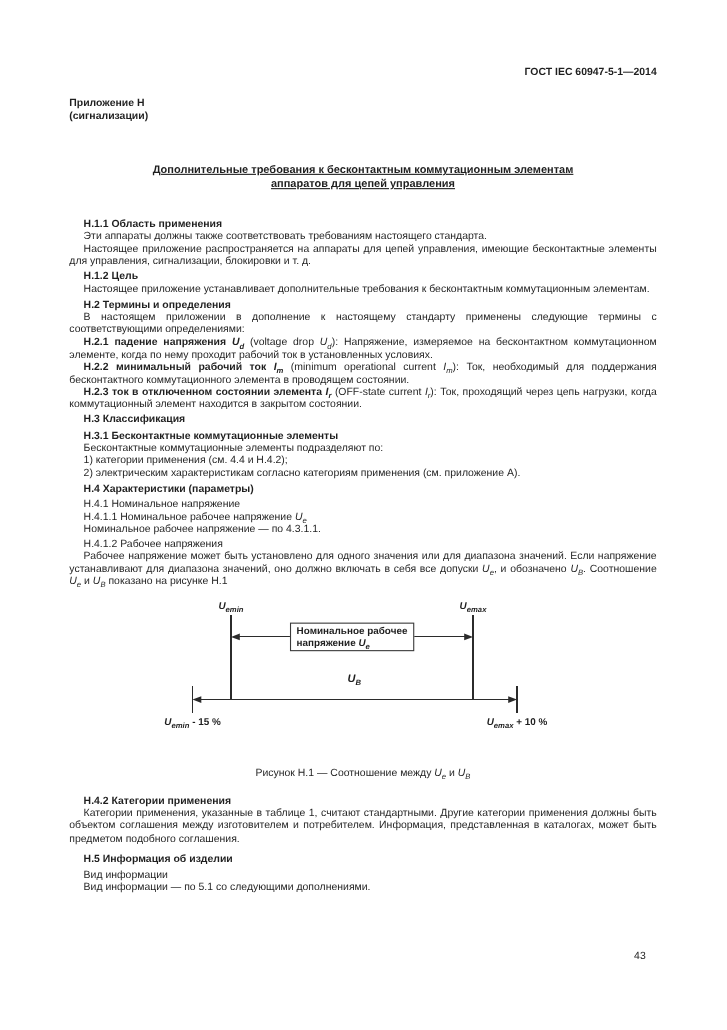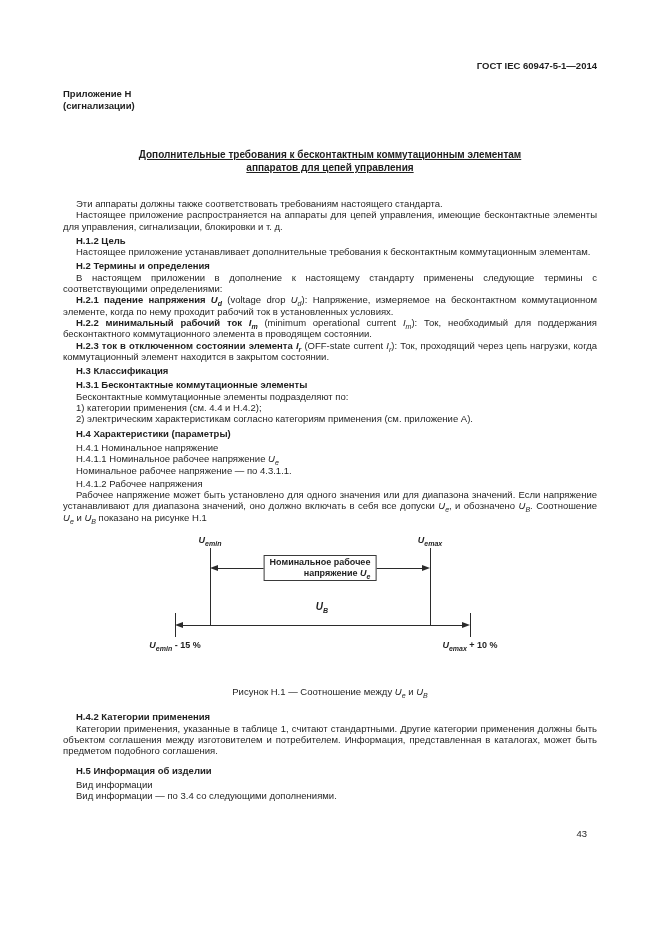--- a/index.html
+++ b/index.html
@@ -52,37 +52,37 @@
   .fig-uemax  { left: 290px; top: 0;    transform: translateX(-50%); }
   .fig-box {
     position: absolute;
     left: 180px; top: 20px;
     transform: translateX(-50%);
     background: #ffffff;
     border: 1px solid #3a3a3a;
     padding: 1px 5px;
     font-size: 9px;
     font-weight: bold;
-    text-align: right;
+    text-align: left;
     line-height: 11px;
     white-space: nowrap;
   }
   .fig-ub     { left: 182px; top: 66px; transform: translateX(-50%); font-size: 10px; }
   .fig-bl     { left: 35px;  top: 105px; transform: translateX(-50%); }
   .fig-br     { left: 330px; top: 105px; transform: translateX(-50%); }
 
   .fig-caption {
     margin-top: 16px;
     text-align: center;
     line-height: 11.3px;
   }
 
   .page-number {
     position: absolute;
-    top: 828px; right: 74px;
+    top: 864px; right: 74px;
     font-size: 9.5px;
   }
 </style>
 </head>
 <body>
 
 <div class="page">
 
   <div class="doc-header">ГОСТ IEC 60947-5-1—2014</div>
 
@@ -91,20 +91,21 @@
     <div>(сигнализации)</div>
   </div>
 
   <div class="main-title">
     <div>Дополнительные требования к бесконтактным коммутационным элементам</div>
     <div>аппаратов для цепей управления</div>
   </div>
 
   <div class="content">
 
+    <div class="para hd">Н.1.1 Область применения</div>
     <div class="para">Эти аппараты должны также соответствовать требованиям настоящего стандарта.</div>
     <div class="para">Настоящее приложение распространяется на аппараты для цепей управления, имеющие бесконтактные элементы для управления, сигнализации, блокировки и т. д.</div>
 
     <div class="para hd gap-sm">Н.1.2 Цель</div>
     <div class="para">Настоящее приложение устанавливает дополнительные требования к бесконтактным коммутационным элементам.</div>
 
     <div class="para hd gap-sm">Н.2 Термины и определения</div>
     <div class="para">В настоящем приложении в дополнение к настоящему стандарту применены следующие термины с соответствующими определениями:</div>
     <div class="para"><b>Н.2.1 падение напряжения <i>U<sub>d</sub></i></b> (voltage drop <i>U<sub>d</sub></i>): Напряжение, измеряемое на бесконтактном коммутационном элементе, когда по нему проходит рабочий ток в установленных условиях.</div>
     <div class="para"><b>Н.2.2 минимальный рабочий ток <i>I<sub>m</sub></i></b> (minimum operational current <i>I<sub>m</sub></i>): Ток, необходимый для поддержания бесконтактного коммутационного элемента в проводящем состоянии.</div>
@@ -151,19 +152,19 @@
       <div class="fig-lbl fig-br"><b><i>U<sub>emax</sub></i> + 10 %</b></div>
     </div>
 
     <div class="fig-caption">Рисунок Н.1 — Соотношение между <i>U<sub>e</sub></i> и <i>U<sub>В</sub></i></div>
 
     <div class="para hd gap-lg">Н.4.2 Категории применения</div>
     <div class="para">Категории применения, указанные в таблице 1, считают стандартными. Другие категории применения должны быть объектом соглашения между изготовителем и потребителем. Информация, представленная в каталогах, может быть предметом подобного соглашения.</div>
 
     <div class="para hd gap-md">Н.5 Информация об изделии</div>
     <div class="para gap-sm">Вид информации</div>
-    <div class="para">Вид информации — по 3.4 со следующими дополнениями.</div>
+    <div class="para">Вид информации — по 5.1 со следующими дополнениями.</div>
 
   </div>
 
   <div class="page-number">43</div>
 
 </div>
 
 </body></html>

